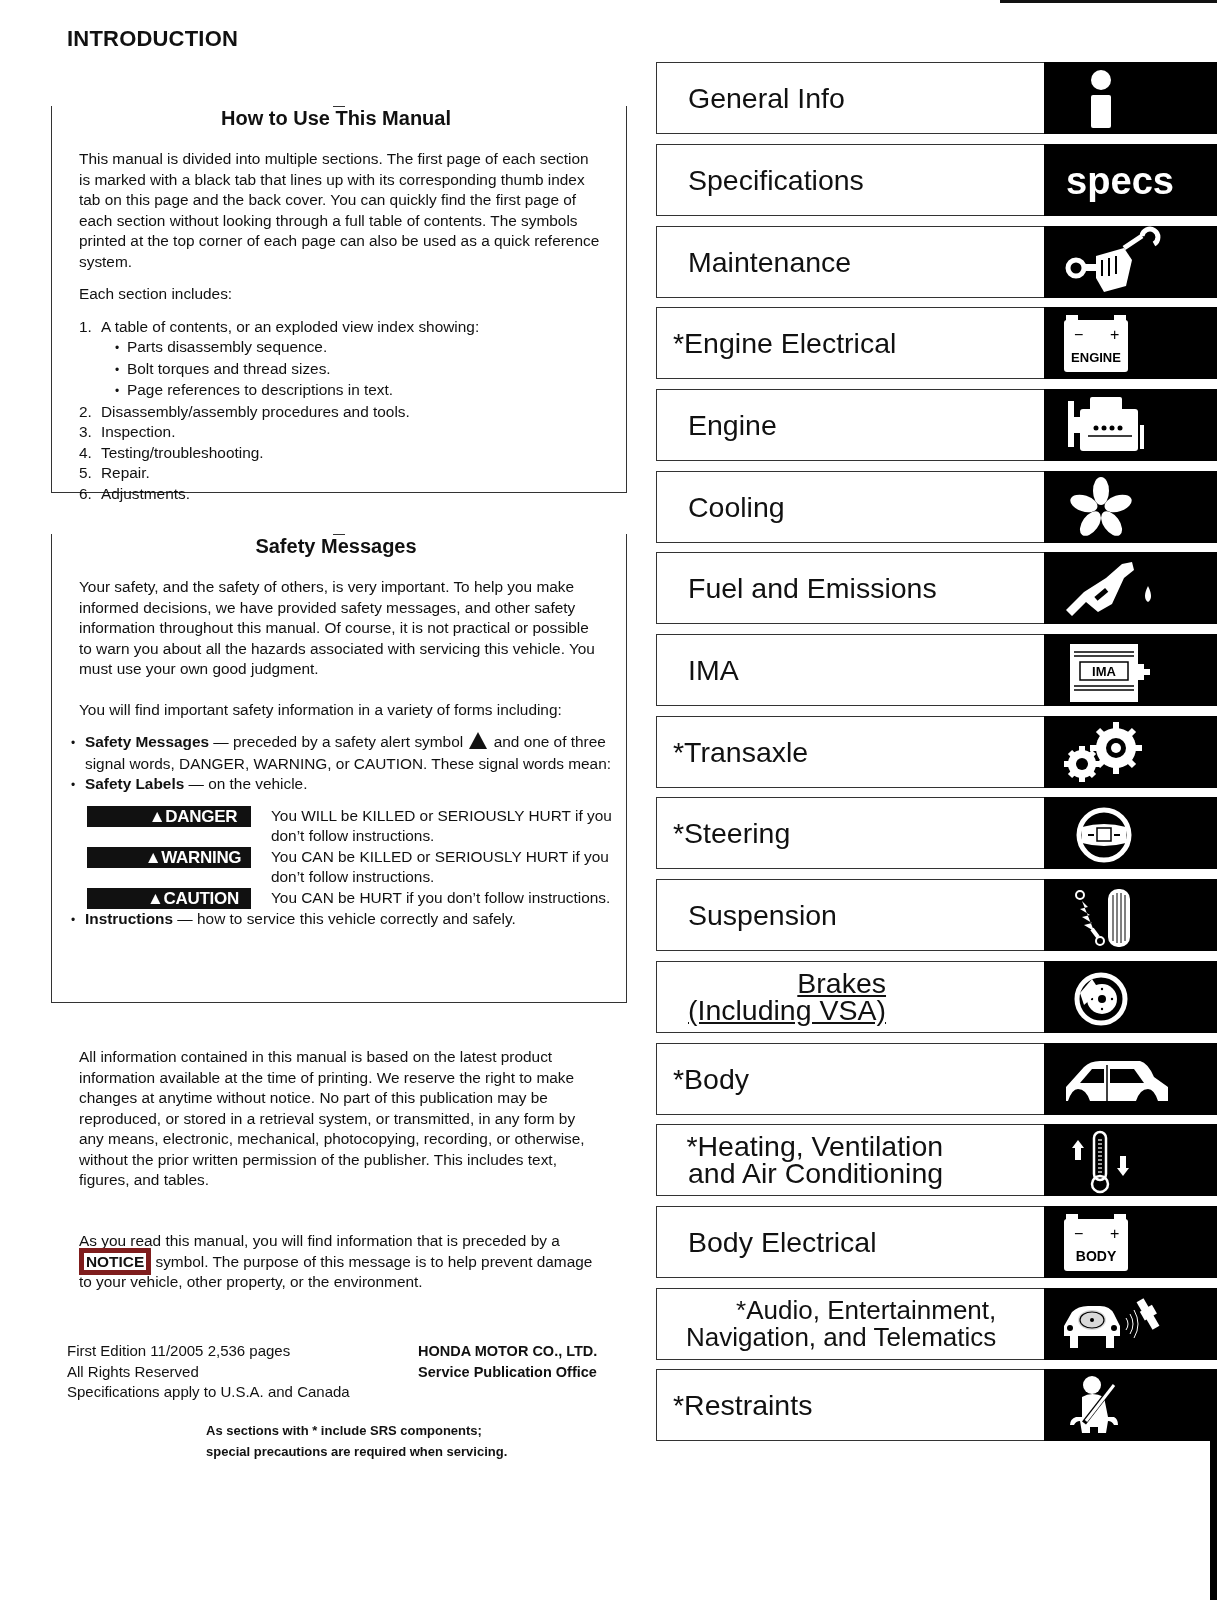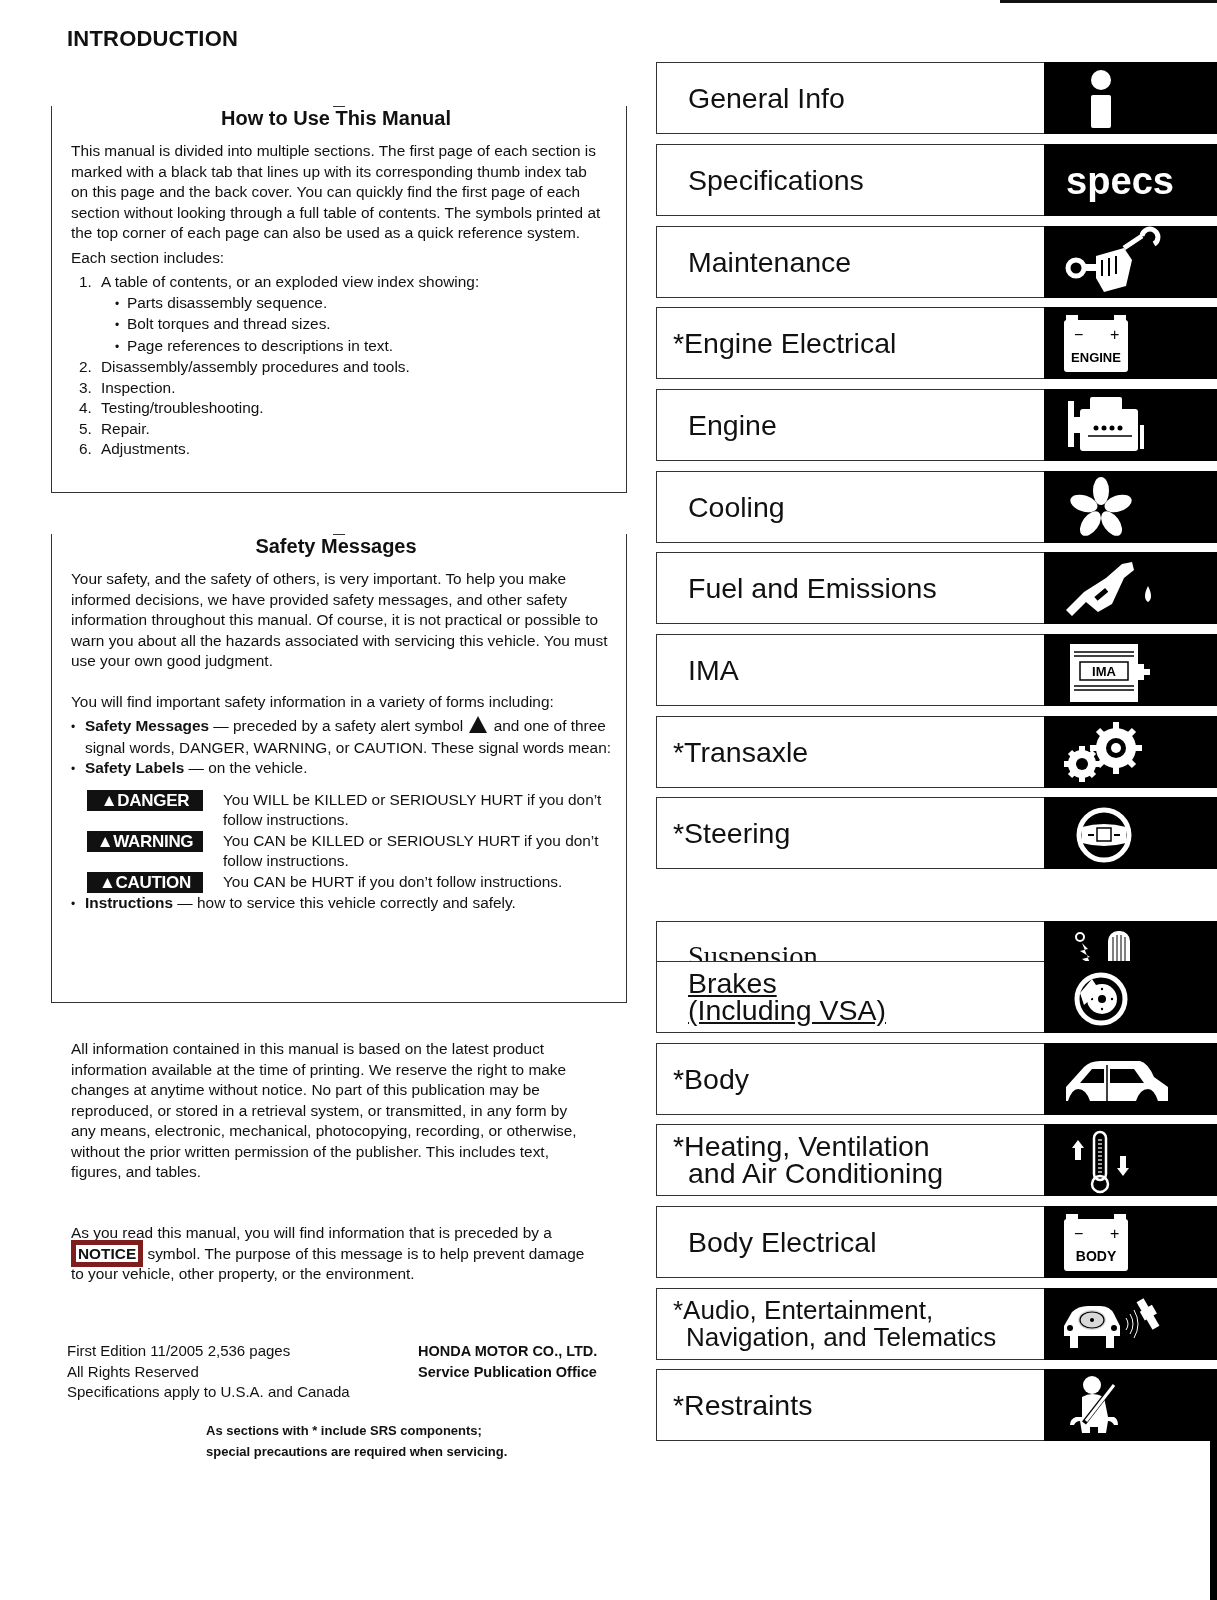--- a/index.html
+++ b/index.html
@@ -6,47 +6,47 @@
   body { width:1217px; height:1600px; position:relative; overflow:hidden; font-family:"Liberation Sans", sans-serif; color:#111; }
   .title { position:absolute; left:67px; top:26px; font-size:22px; font-weight:bold; letter-spacing:0.2px; }
 
   .box { position:absolute; left:51px; width:574px; border-left:1px solid #333; border-right:1px solid #333; border-bottom:1px solid #333; }
   .box .box-head { position:absolute; top:-14px; left:-1px; right:-1px; height:28px; display:flex; align-items:center;flex-direction:column; }
   .box .box-head .tick { width:12px; border-top:1px solid #333; align-self:center; margin-top:14px; height:0; }
   .box .box-head .htext { font-size:20px; font-weight:bold; padding:0 10px 0 4px; background:#fff; }
   .box .box-head .hline { flex:1; border-top:1px solid #333; height:0; }
   .box .box-head .vleft { position:absolute; left:0; top:14px; height:14px; border-left:1px solid #333; }
   .box-body { padding:31px 14px 6px 15px; font-size:15.4px; line-height:20.5px; }
-  p { margin:4px; }
+  p { margin:12px; }
   .ol { margin:0; padding:0; list-style:none; }
   .ol li { padding-left:12px; }
   .ol li .num { display:inline-block; width:22px; }
   .ul { margin:0; padding:0 0 0 36px; list-style:none; }
   .ul li::before { content:"•"; display:inline-block; width:12px; font-size:12px; }
   .bul { margin:0; padding:0; list-style:none; }
   .bul li { padding-left:18px; text-indent:-14px; }
   .bul li::before { content:"•"; display:inline-block; width:14px; text-indent:0; font-size:12px; }
   b { font-weight:bold; }
   .alert-tri { display:inline-block; width:0; height:0; border-left:9px solid transparent; border-right:9px solid transparent; border-bottom:17px solid #111; position:relative; vertical-align:-2px; margin:0 2px; }
   .alert-tri::after { content:"!"; position:absolute; left:-2px; top:3px; color:#fff; font-size:11px; font-weight:bold; }
   .sig-table { margin:10px 0 0 20px; }
   .sig-row { display:flex; align-items:flex-start; }
-  .sig-label { width:116px; height:21px; background:#111; color:#fff; font-weight:bold; font-size:17px; line-height:21px; text-align:center; margin-right:20px; margin-top:0; flex-shrink:0; letter-spacing:-0.3px; }
+  .sig-label { width:116px; height:21px; background:#111; color:#fff; font-weight:bold; font-size:17px; line-height:21px; text-align:center; margin-right:20px; margin-top:0; flex-shrink:0; letter-spacing:-0.3px;padding-left:48px; }
   .sig-text { width:380px; }
 
   .para { position:absolute; left:67px; width:560px; font-size:15.4px; line-height:20.5px; }
   .notice-box { border:5px solid #7f1d1d; font-weight:bold; padding:0 2px; }
   .footer-left { position:absolute; left:67px; top:1341px; font-size:15px; line-height:20.5px; }
   .footer-right { position:absolute; left:397px; top:1341px; font-size:14.5px; line-height:20.5px; font-weight:bold;margin-left:21px; }
   .srs-note { position:absolute; left:206px; top:1421px; font-size:13px; line-height:20.5px; font-weight:bold; }
 
   .tabs { position:absolute; left:656px; top:62px; }
   .tab { position:absolute; left:0; width:561px; height:72px; }
   .tab .label-box { position:absolute; left:0; top:0; width:387px; height:70px; border:1px solid #333; background:#fff; display:flex; align-items:center; }
-  .tab .label { font-size:28.5px; line-height:28px; padding-left:31px; color:#111; }
+  .tab .label { font-size:28.5px; line-height:28px; padding-left:31px; color:#111;text-align:right; }
   .tab .label.star { padding-left:16px; }
   .tab .icon-box { position:absolute; left:388px; top:0; width:173px; height:72px; background:#000; }
   .tab .icon-box svg { position:absolute; left:0; top:0; }
   .top-strip { position:absolute; left:1000px; top:0; width:217px; height:3px; background:#111; }
   .right-edge { position:absolute; left:1210px; top:1440px; width:7px; height:160px; background:#000; }
 </style>
 </head>
 <body>
 
 <div class="top-strip"></div>
@@ -295,21 +295,21 @@
       <svg width="173" height="72">
           <circle cx="60" cy="38" r="25" fill="none" stroke="#fff" stroke-width="5"></circle>
           <path d="M38 30 q22 -6 44 0 l0 16 q-22 6 -44 0 Z" fill="#fff"></path>
           <rect x="53" y="31" width="14" height="13" fill="#fff" stroke="#000" stroke-width="1.5"></rect>
           <line x1="50" y1="38" x2="44" y2="38" stroke="#000" stroke-width="2"></line>
           <line x1="70" y1="38" x2="76" y2="38" stroke="#000" stroke-width="2"></line>
         </svg>
     </div>
   </div>
 
-  <div class="tab" style="top:859px;font-family:Liberation Serif, serif;">
+  <div class="tab" style="top:817px;">
     <div class="label-box">
         <span class="label">Suspension</span>
       </div>
     <div class="icon-box">
       <svg width="173" height="72">
           <circle cx="36" cy="16" r="4" fill="none" stroke="#fff" stroke-width="2"></circle>
           <path d="M38 22 l6 6 l-8 2 l10 6 l-8 2 l10 6 l-8 2 l10 6 Z" fill="#fff"></path>
           <line x1="48" y1="50" x2="54" y2="58" stroke="#fff" stroke-width="4"></line>
           <circle cx="56" cy="62" r="4" fill="none" stroke="#fff" stroke-width="2"></circle>
           <rect x="64" y="10" width="22" height="58" rx="10" fill="#fff"></rect>

